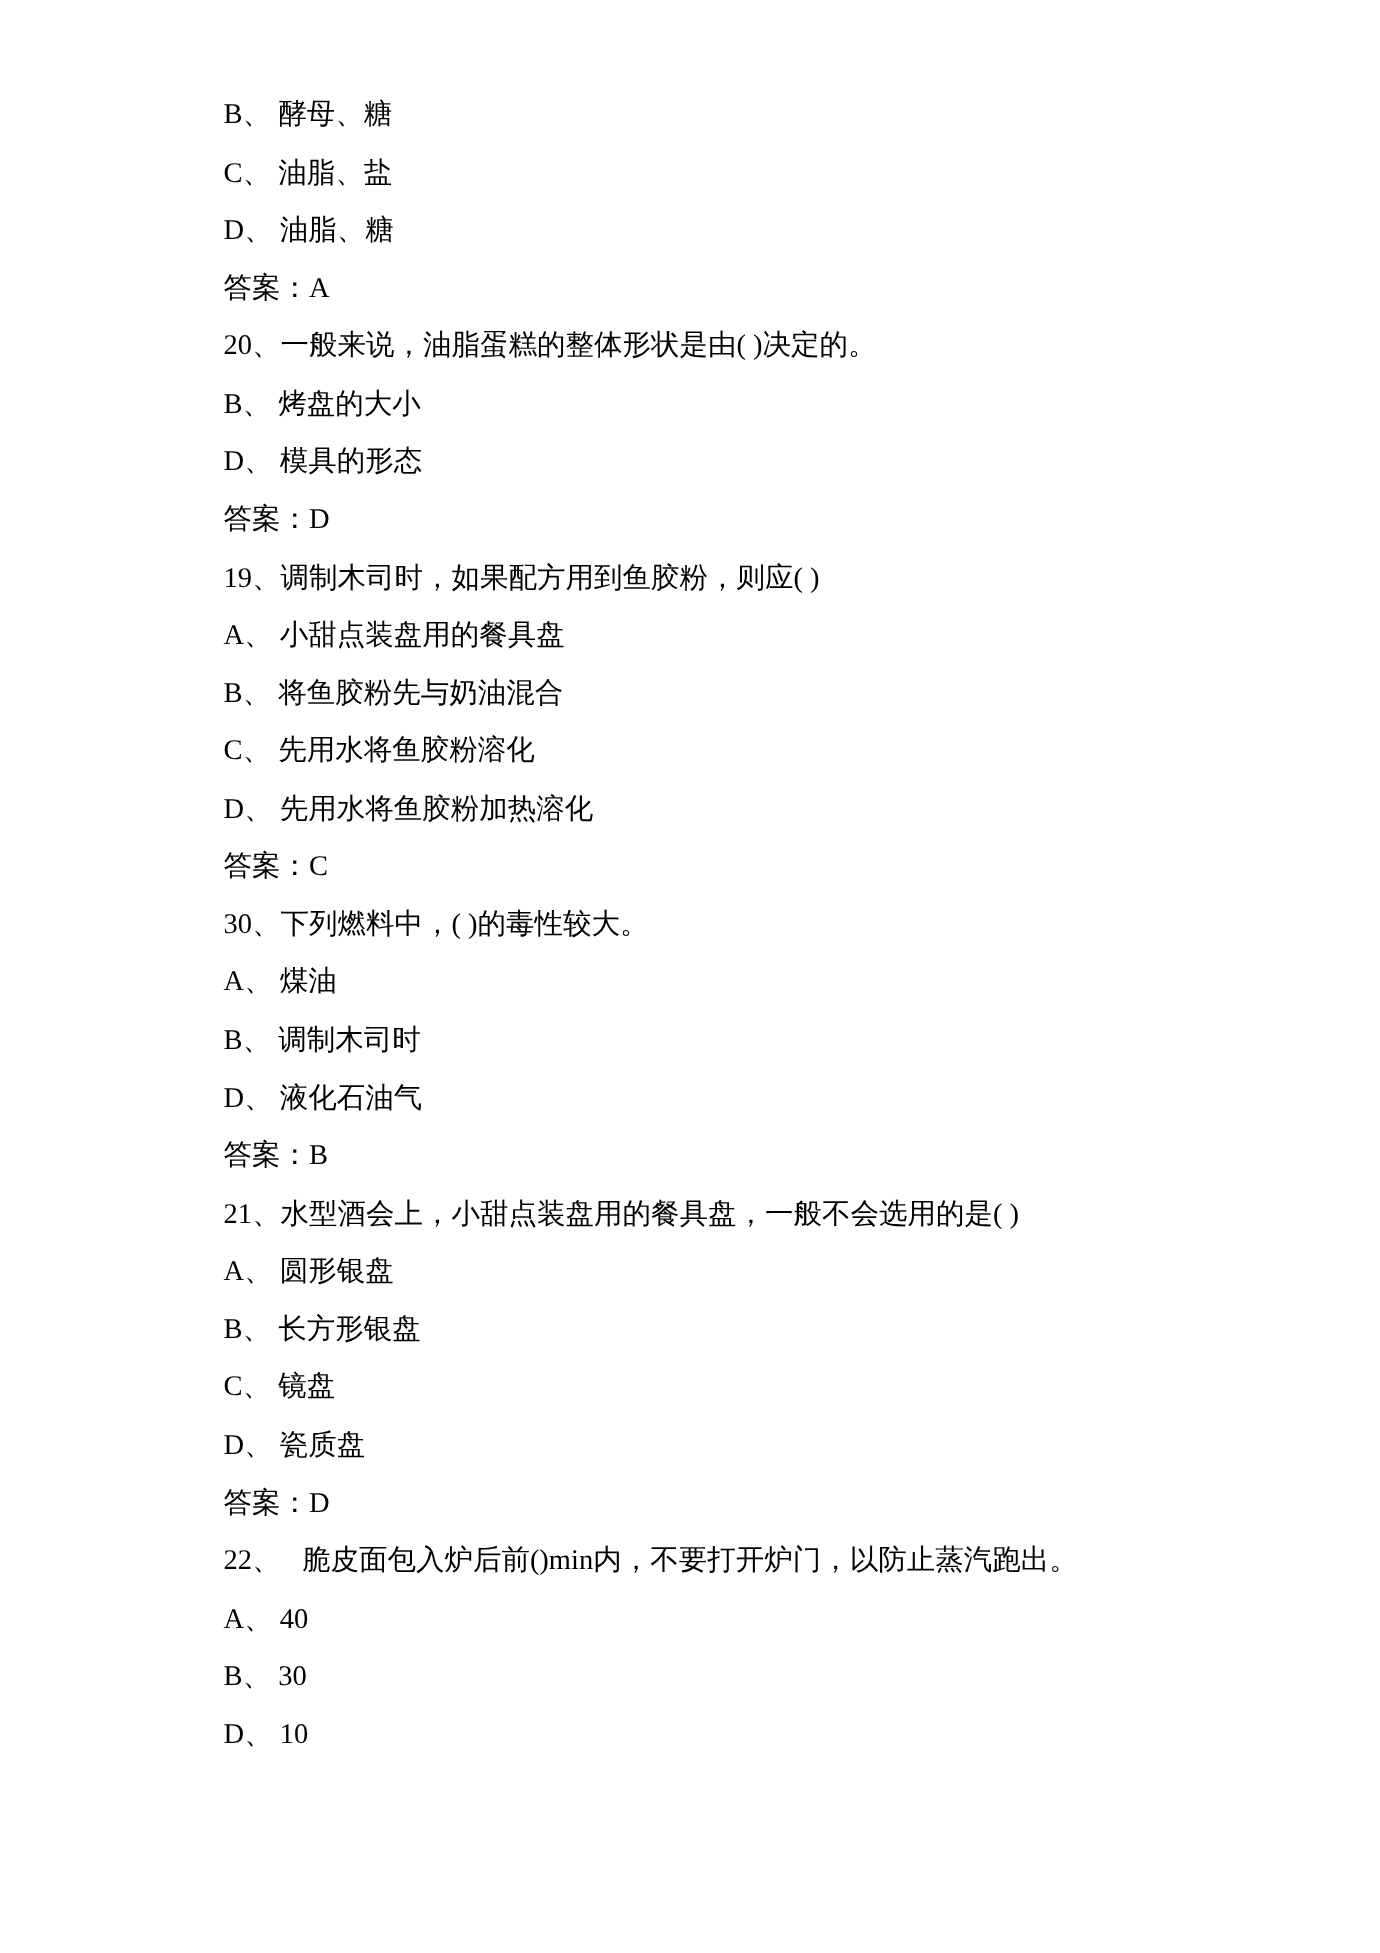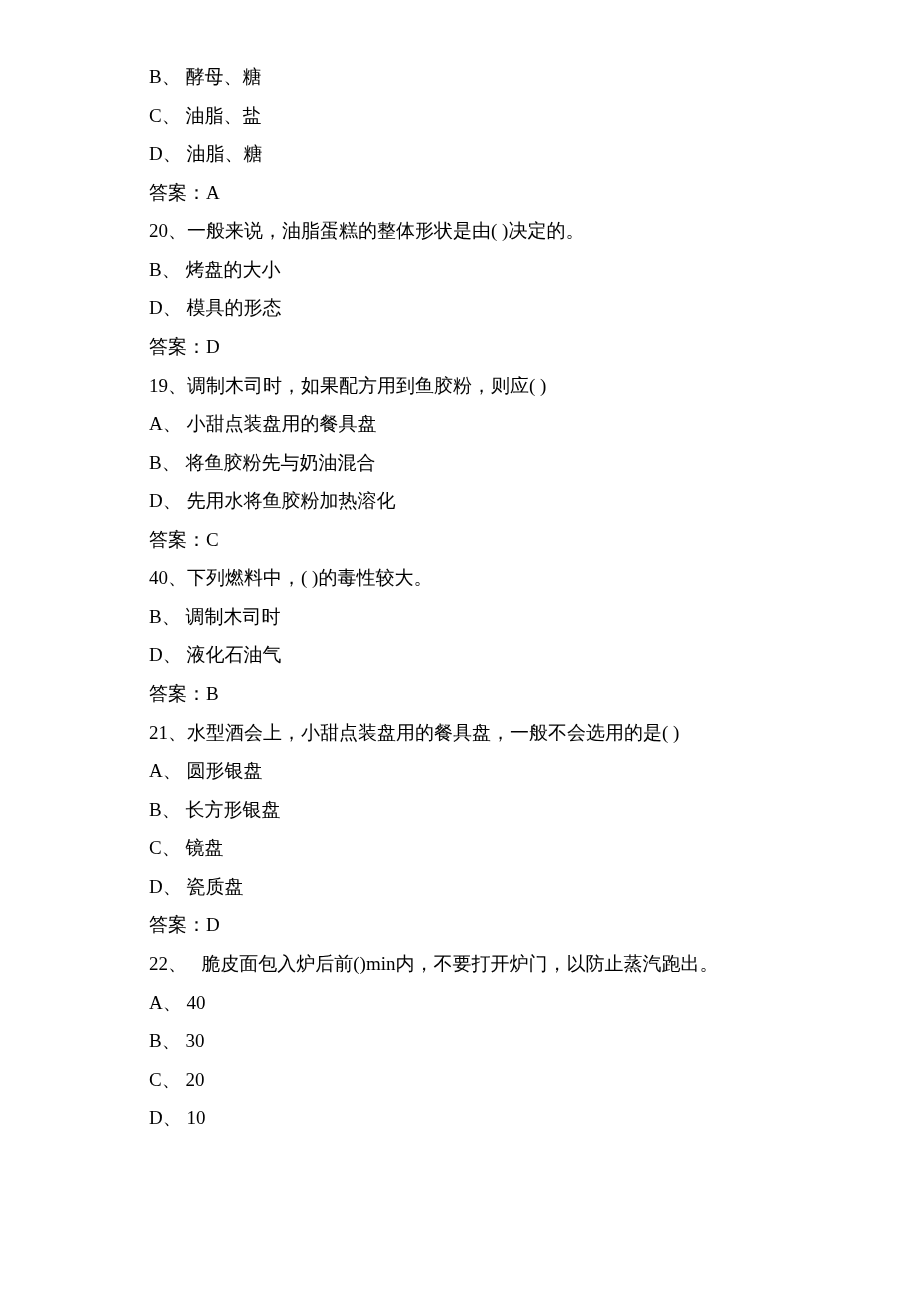--- a/index.html
+++ b/index.html
@@ -29,30 +29,31 @@
   <div class="line">C、 油脂、盐</div>
   <div class="line">D、 油脂、糖</div>
   <div class="line">答案：A</div>
   <div class="line">20、一般来说，油脂蛋糕的整体形状是由( )决定的。</div>
   <div class="line">B、 烤盘的大小</div>
   <div class="line">D、 模具的形态</div>
   <div class="line">答案：D</div>
   <div class="line">19、调制木司时，如果配方用到鱼胶粉，则应( )</div>
   <div class="line">A、 小甜点装盘用的餐具盘</div>
   <div class="line">B、 将鱼胶粉先与奶油混合</div>
+  <div class="line">C、 先用水将鱼胶粉溶化</div>
   <div class="line">D、 先用水将鱼胶粉加热溶化</div>
   <div class="line">答案：C</div>
-  <div class="line">40、下列燃料中，( )的毒性较大。</div>
+  <div class="line">30、下列燃料中，( )的毒性较大。</div>
+  <div class="line">A、 煤油</div>
   <div class="line">B、 调制木司时</div>
   <div class="line">D、 液化石油气</div>
   <div class="line">答案：B</div>
   <div class="line">21、水型酒会上，小甜点装盘用的餐具盘，一般不会选用的是( )</div>
   <div class="line">A、 圆形银盘</div>
   <div class="line">B、 长方形银盘</div>
   <div class="line">C、 镜盘</div>
   <div class="line">D、 瓷质盘</div>
   <div class="line">答案：D</div>
   <div class="line">22、   脆皮面包入炉后前()min内，不要打开炉门，以防止蒸汽跑出。</div>
   <div class="line">A、 40</div>
   <div class="line">B、 30</div>
-  <div class="line">C、 20</div>
   <div class="line">D、 10</div>
 </div>
 
 </body></html>

